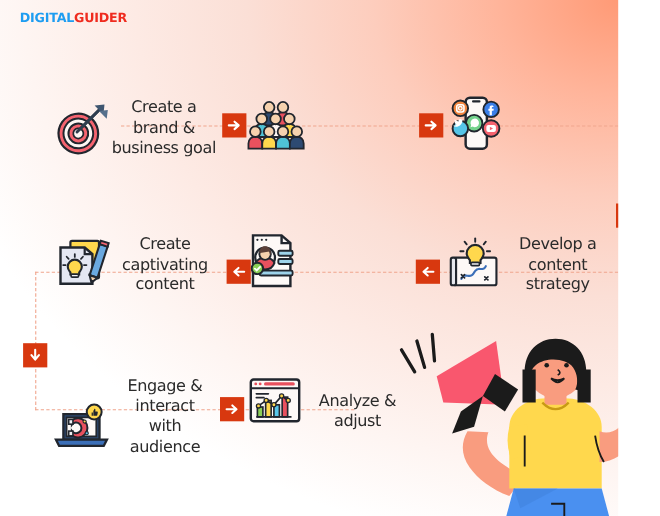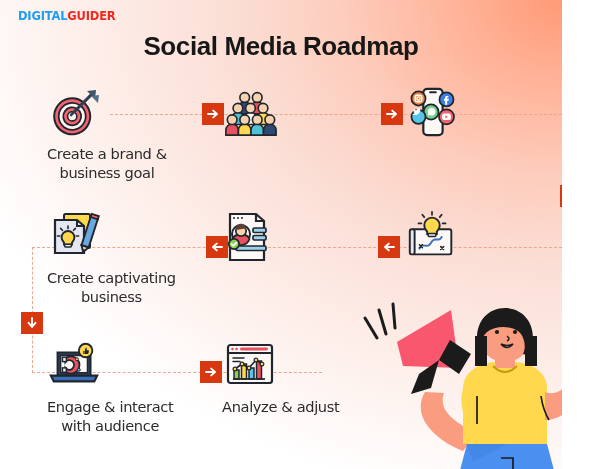--- a/index.html
+++ b/index.html
@@ -45,21 +45,21 @@
     position:absolute;width:22px;height:22px;
     background:#d8380f;
     display:flex;align-items:center;justify-content:center;
     z-index:6;
   }
   .arrow-btn svg{display:block;}
 
   
   .step{
     position:absolute;width:150px;
-    display:flex;flex-direction:column;align-items:flex-start;
+    display:flex;flex-direction:row;align-items:flex-end;
     z-index:5;
   }
   .step .ico{
     width:56px;height:56px;position:relative;
     display:flex;align-items:center;justify-content:center;
   }
   .step .lbl{
     margin-top:5px;
     text-align:center;
     font-size:14.6px;
@@ -79,21 +79,20 @@
 </style>
 </head>
 <body>
 
 <div id="infographic">
 
   <div class="logo">
     <span class="d">DIGITAL</span><span class="g">GUIDER</span>
   </div>
 
-  <div class="title">Social Media Roadmap</div>
 
   <div class="conn h-line" style="left:110px;top:114px;width:462px;"></div>
 
   <div class="conn v-line" style="left:571px;top:114px;height:134px;"></div>
 
   <div class="conn h-line" style="left:32px;top:247px;width:540px;"></div>
 
   <div class="conn v-line" style="left:32px;top:247px;height:126px;"></div>
 
   <div class="conn h-line" style="left:32px;top:372px;width:290px;"></div>
@@ -228,20 +227,22 @@
         <rect x="25" y="24.5" width="8" height="3" rx="1" fill="#f0f1f4" stroke="#21262e" stroke-width="1.6"></rect>
         <g stroke="#21262e" stroke-width="1.8" stroke-linecap="round">
           <path d="M29 2v3"></path>
             <path d="M19 5l2 2.4"></path>
             <path d="M39 5l-2 2.4"></path>
           <path d="M15 14h3"></path>
             <path d="M40 14h3"></path>
         </g>
       </svg>
     </div>
+    <div class="lbl">Develop a
+content strategy</div>
   </div>
 
   <div class="step row2 col2">
     <div class="ico">
       <svg width="56" height="56" viewBox="0 0 56 56">
         <path d="M8 6h26l8 7v39H8z" fill="#fdf9f7" stroke="#21262e" stroke-width="2.2"></path>
         <path d="M34 6v7h8" fill="none" stroke="#21262e" stroke-width="2.2"></path>
         <g fill="#21262e">
             <circle cx="12" cy="10" r="1"></circle>
             <circle cx="16" cy="10" r="1"></circle>
@@ -284,21 +285,21 @@
 
         <g transform="rotate(18 42 26)">
           <rect x="38" y="8" width="7.5" height="30" fill="#6aa9e0" stroke="#21262e" stroke-width="1.9"></rect>
           <path d="M38 38l3.7 6 3.8-6z" fill="#f6d2ae" stroke="#21262e" stroke-width="1.9"></path>
           <path d="M39.9 41.4l1.8 2.9 1.8-2.9z" fill="#21262e"></path>
           <rect x="38" y="5" width="7.5" height="3.4" fill="#f4636f" stroke="#21262e" stroke-width="1.8"></rect>
         </g>
       </svg>
     </div>
     <div class="lbl">Create captivating
-business</div>
+content</div>
   </div>
 
   <div class="step row3 col1">
     <div class="ico">
       <svg width="58" height="50" viewBox="0 0 58 50">
         <path d="M11 12h34v24H11z" fill="#2d4a72" stroke="#21262e" stroke-width="2.2"></path>
         <path d="M14 15h28v18H14z" fill="#fdf9f7" stroke="#21262e" stroke-width="1.7"></path>
         <path d="M4 36h48l-3 6H7z" fill="#3b6fb8" stroke="#21262e" stroke-width="2.2"></path>
 
         <path d="M19 18a9 9 0 1 1 0 14v-4a5 5 0 1 0 0-6z" fill="#e8515e" stroke="#21262e" stroke-width="1.9"></path>

